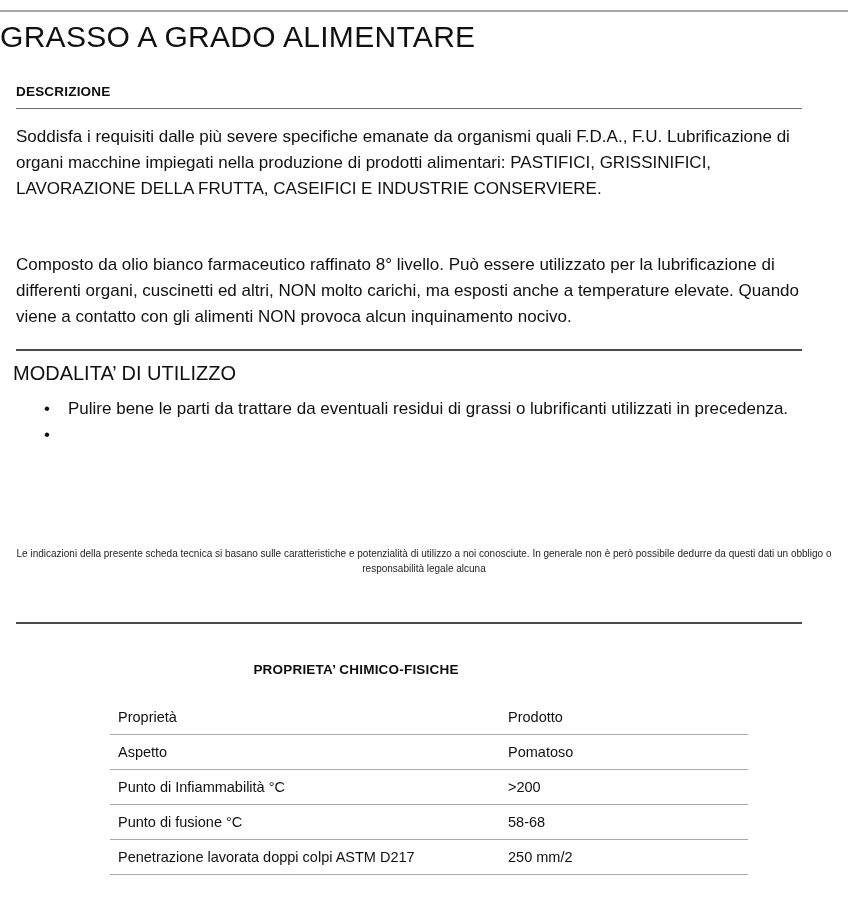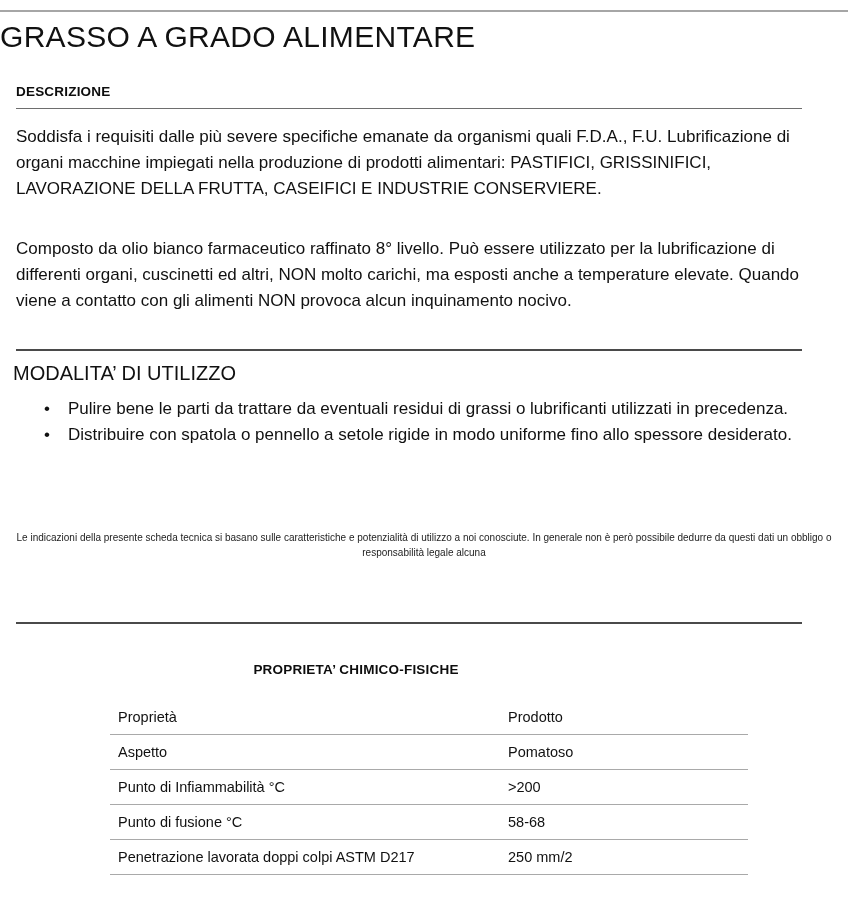--- a/index.html
+++ b/index.html
@@ -69,21 +69,21 @@
   .para {
     position: absolute;
     left: 16px;
     width: 790px;
     font-size: 17px;
     line-height: 26px;
     color: #111111;
     font-family: "Liberation Sans", sans-serif;
   }
   .para-1 { top: 124px; }
-  .para-2 { top: 236px; }
+  .para-2 { top: 252px; }
 
   
   .section-heading-big {
     position: absolute;
     top: 362px;
     left: 13px;
     font-size: 20px;
     font-weight: 400;
     color: #111111;
   }
@@ -109,21 +109,21 @@
     position: absolute;
     left: 28px;
     top: 0;
     font-size: 17px;
     line-height: 26px;
   }
 
   
   .disclaimer {
     position: absolute;
-    top: 530px;
+    top: 546px;
     left: 16px;
     width: 816px;
     text-align: center;
     font-size: 10px;
     line-height: 15px;
     color: #1d1d1d;
   }
 
   
   .props-title {
@@ -182,21 +182,20 @@
 
 <div class="section-heading-big">MODALITA’ DI UTILIZZO</div>
 
 <ul class="bullet-list">
   <li>
     <span class="bullet-dot">•</span>
     <span>Pulire bene le parti da trattare da eventuali residui di grassi o lubrificanti utilizzati in precedenza.</span>
   </li>
   <li>
     <span class="bullet-dot">•</span>
-    <span>Distribuire con spatola o pennello a setole rigide in modo uniforme fino allo spessore desiderato.</span>
   </li>
 </ul>
 
 <div class="disclaimer">Le indicazioni della presente scheda tecnica si basano sulle caratteristiche e potenzialità di utilizzo a noi conosciute. In generale non è però possibile dedurre da questi dati un obbligo o responsabilità legale alcuna</div>
 
 <div class="divider thick divider-props"></div>
 
 <div class="props-title">PROPRIETA’ CHIMICO-FISICHE</div>
 
 <table class="props-table">

